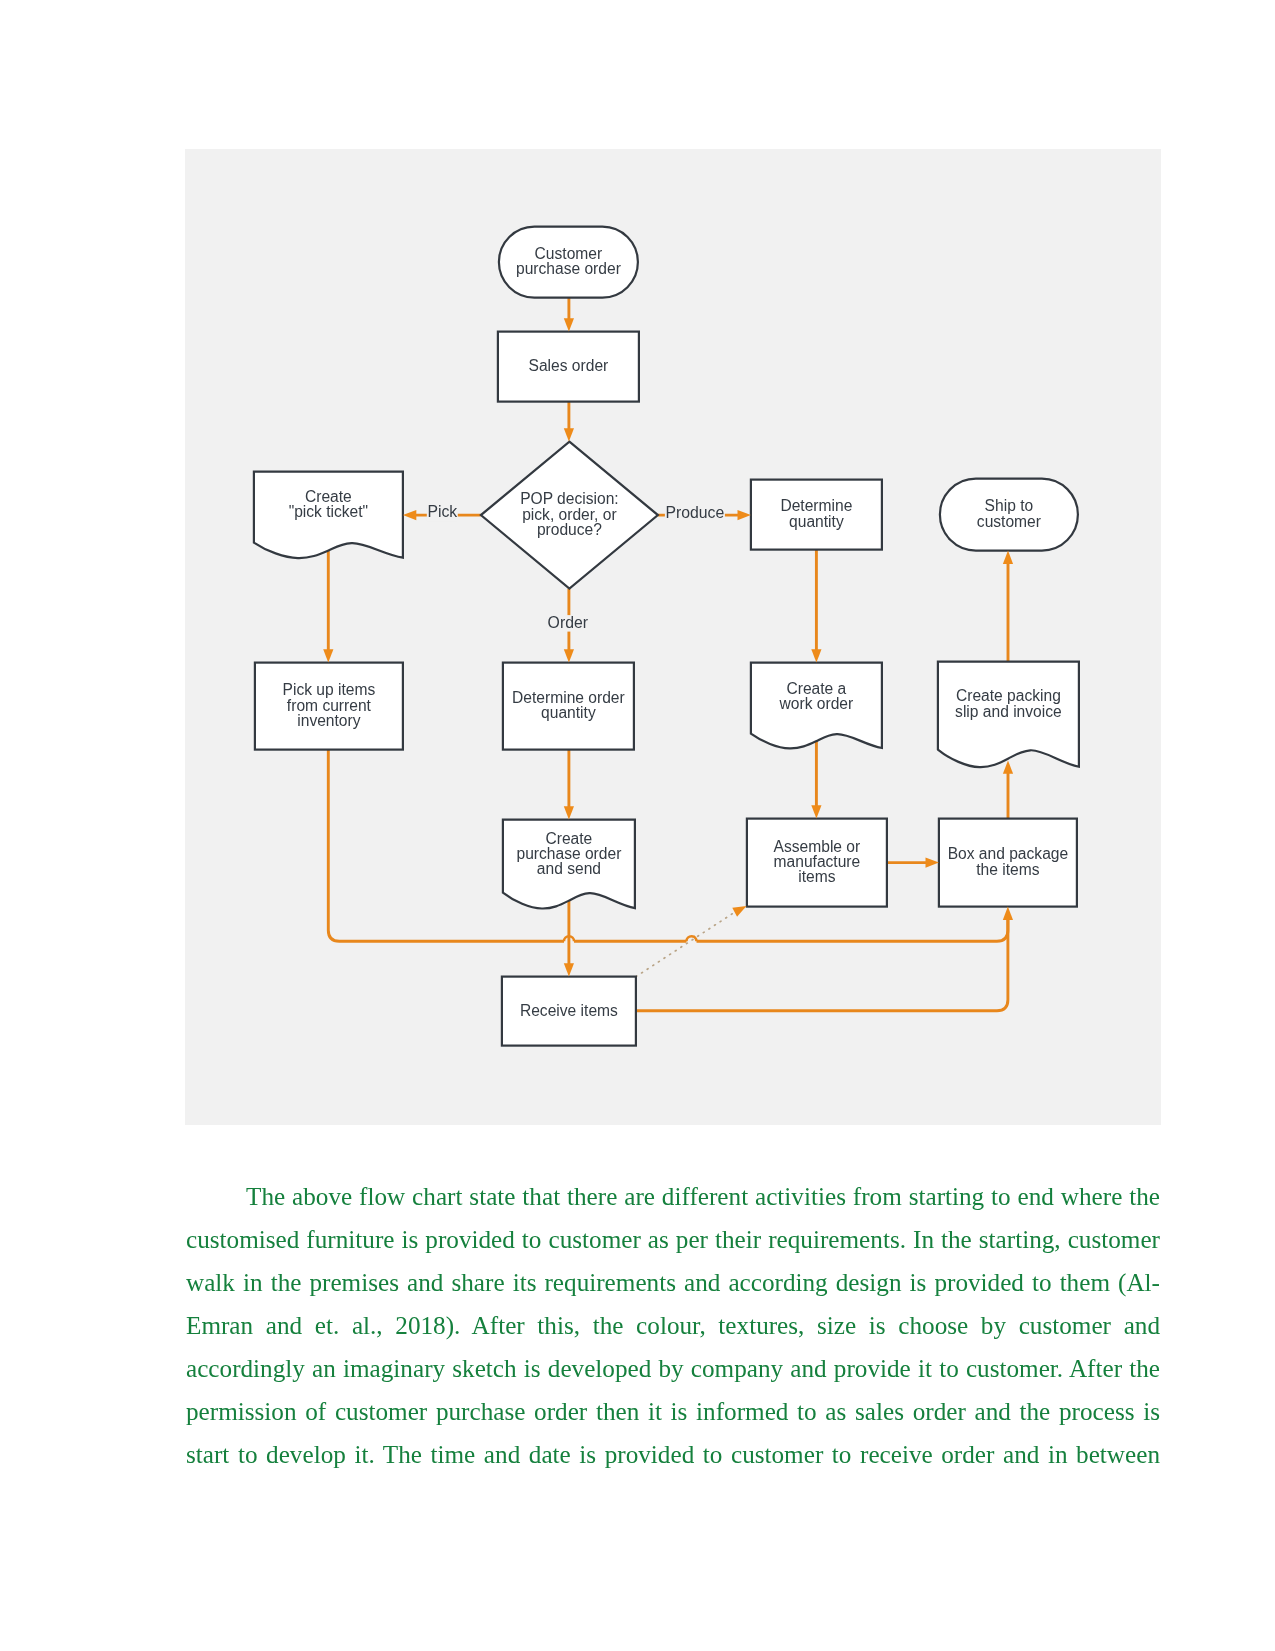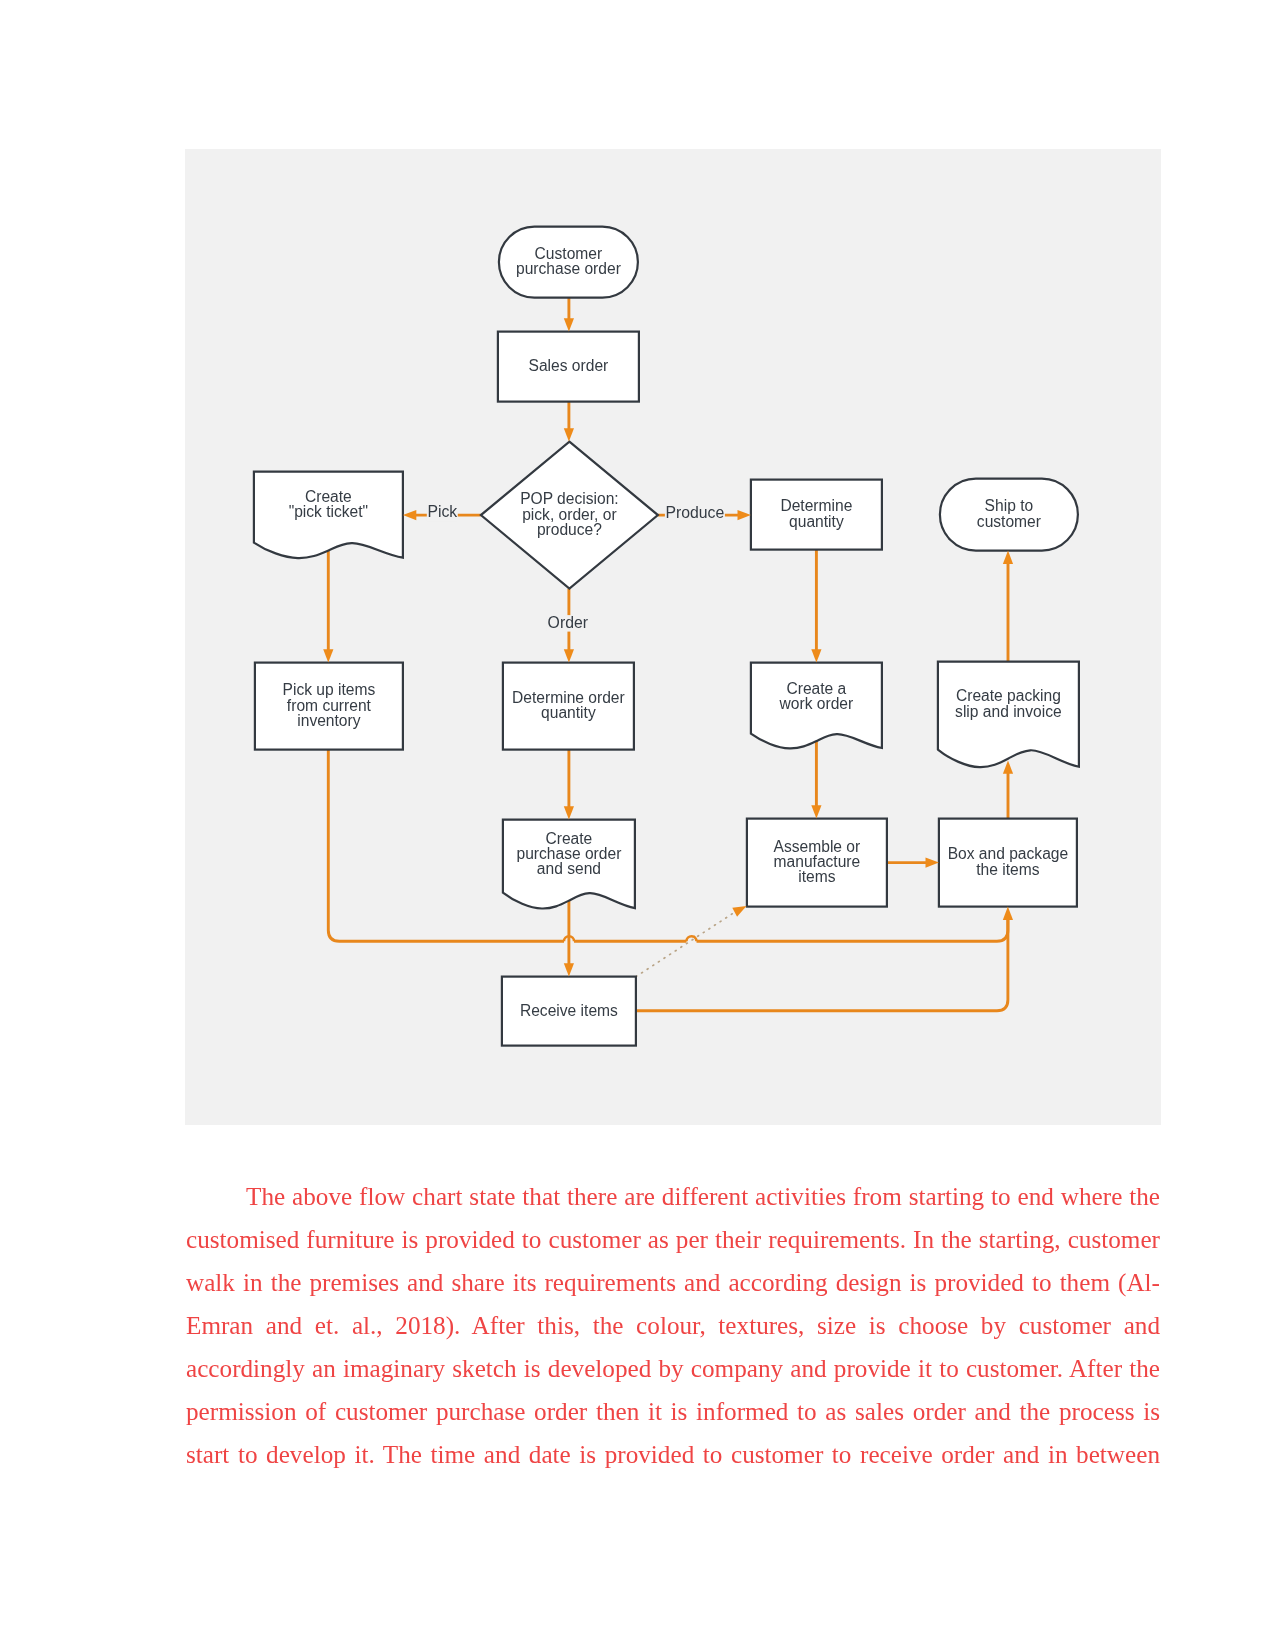--- a/index.html
+++ b/index.html
@@ -10,21 +10,21 @@
   .nodeshape{fill:#ffffff;stroke:#333940;stroke-width:2.2;stroke-linejoin:miter;}
   .nodetext{font-family:"Liberation Sans",sans-serif;font-size:15.6px;fill:#353c44;-webkit-font-smoothing:antialiased;
             text-anchor:middle;dominant-baseline:auto;}
   .edgelabel{font-family:"Liberation Sans",sans-serif;font-size:15.8px;fill:#353c44;}
   .conn{fill:none;stroke:#e8871c;stroke-width:2.9;stroke-linecap:butt;}
   .connthin{fill:none;stroke:#e8871c;stroke-width:2.5;}
   .arrowfill{fill:#ee8b1a;}
   .dotted{fill:none;stroke:#b9a487;stroke-width:1.7;stroke-dasharray:1 5.7;stroke-linecap:round;}
   #para{position:absolute;left:150px;top:1175px;width:974px;
         font-family:"Liberation Serif",serif;font-size:25.2px;line-height:43px;
-        text-align:justify;text-align-last:justify;color:#ef4444;text-indent:60px;margin:0;
+        text-align:justify;text-align-last:justify;color:#15803d;text-indent:60px;margin:0;
         -webkit-font-smoothing:antialiased;transform:translateZ(0);}
 </style>
 </head>
 <body>
 
 <div id="page">
   <div id="figure">
     <svg id="flowsvg" width="976" height="976" viewBox="0 0 976 976">
         <g>
           <path d="M383.9 148.6 L383.9 175" class="conn"></path>

